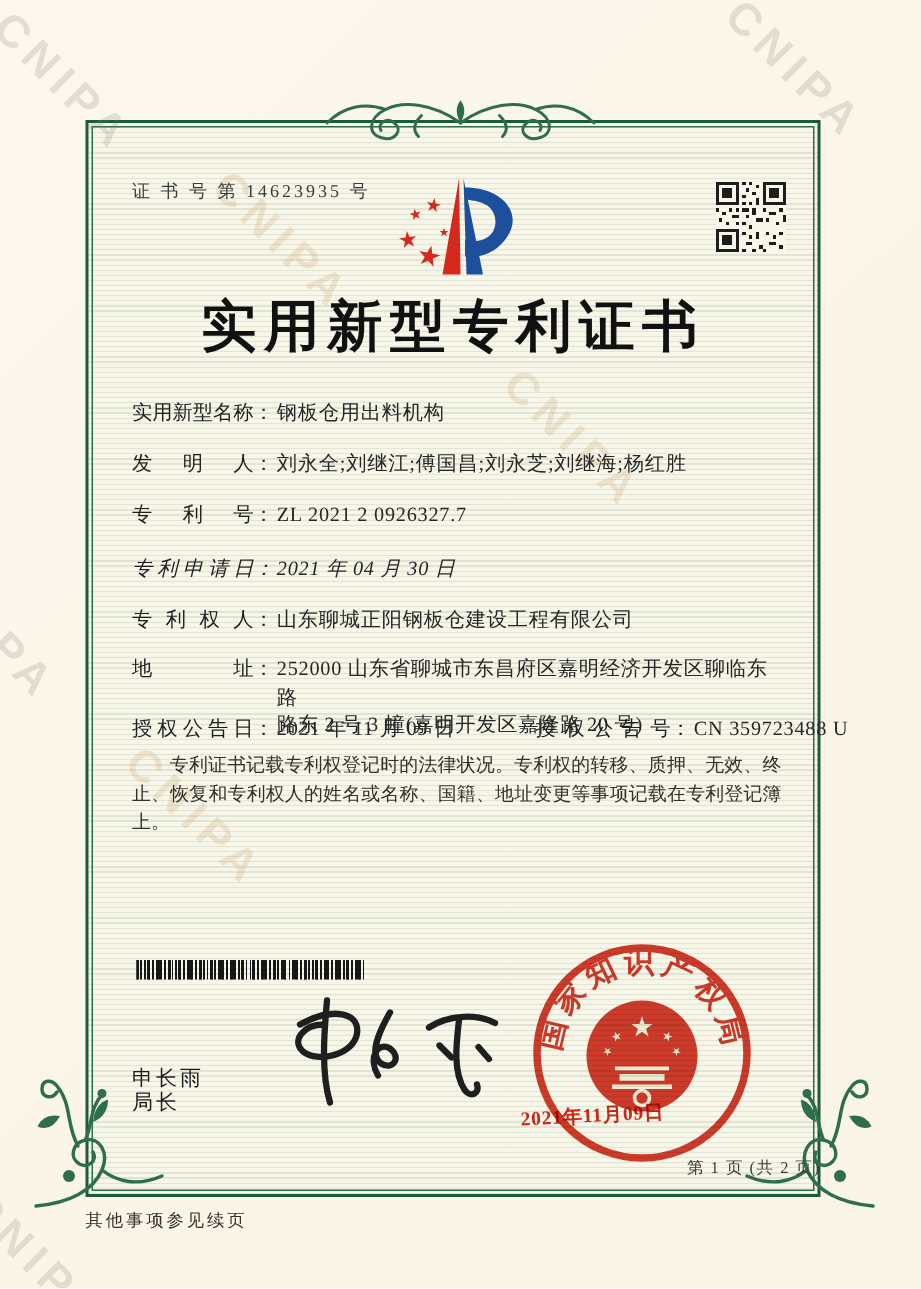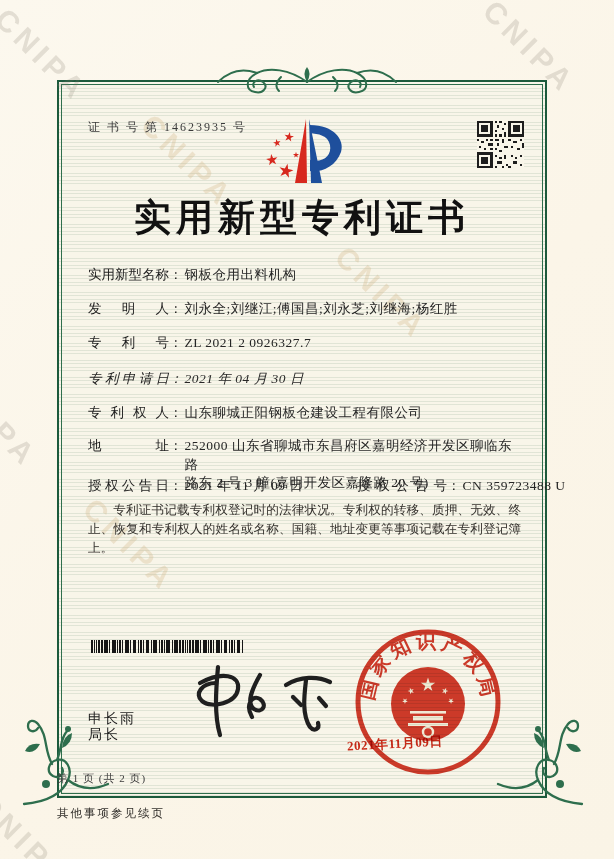--- a/index.html
+++ b/index.html
@@ -61,21 +61,21 @@
   }
   .director-title { left:88px; top:726px; font-size:14px; color:#1c1c1c; letter-spacing:2px; }
   .director-name  { left:88px; top:710px; font-size:14px; color:#1c1c1c; letter-spacing:2px; }
   .sig { left:182px; top:653px; z-index:4; }
   .seal { left:353px; top:627px; z-index:5; mix-blend-mode:multiply; opacity:0.94; }
   .seal-date {
     left:347px; top:734px; width:130px; z-index:6;
     font-size:13px; font-weight:bold; color:#cf2c1a; letter-spacing:0.5px;
     transform:rotate(-3deg); mix-blend-mode:multiply; white-space:nowrap;
   }
-  .page-num { left:57px; top:771px; width:490px; text-align:left; font-size:11px; color:#3c3c3c; letter-spacing:1px; }
+  .page-num { left:57px; top:771px; width:490px; text-align:right; font-size:11px; color:#3c3c3c; letter-spacing:1px; }
   .cont-note { left:57px; top:806px; width:490px; text-align:left; font-size:11.5px; color:#33302c; letter-spacing:2px; }
 </style>
 </head>
 <body>
 
 <div class="page">
 
   <div class="wm gray" style="left:12px; top:2px;">CNIPA</div>
   <div class="wm gray" style="left:500px; top:-6px;">CNIPA</div>
   <div class="wm tan" style="left:158px; top:108px;">CNIPA</div>

